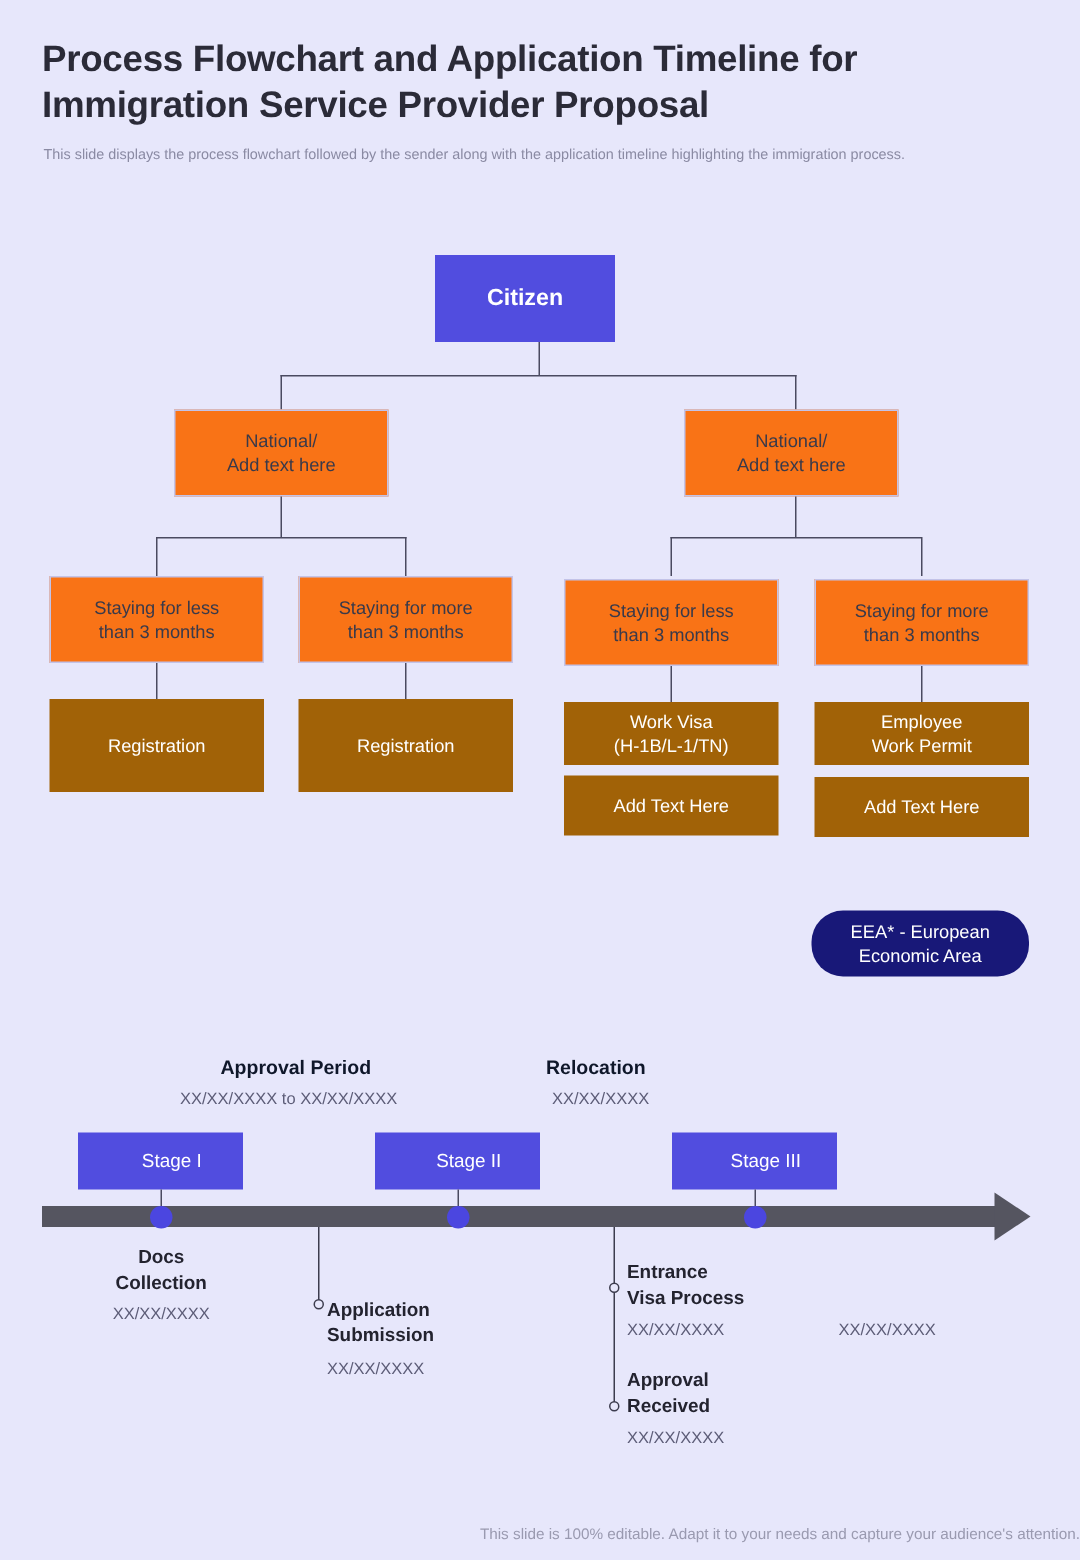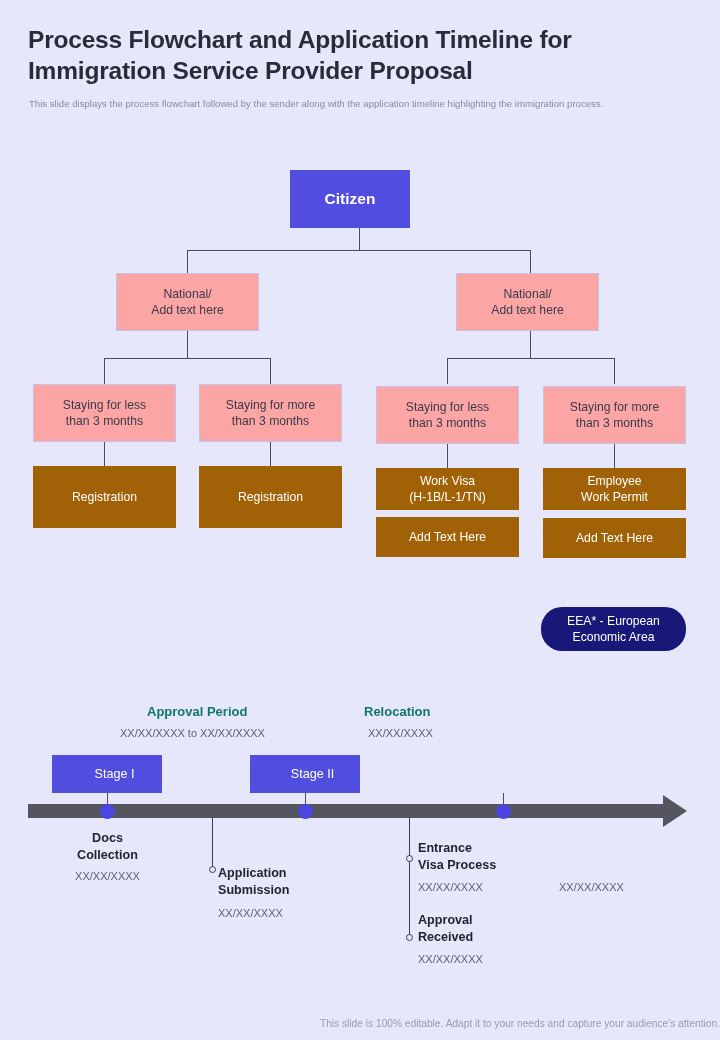--- a/index.html
+++ b/index.html
@@ -51,21 +51,21 @@
     color: #ffffff;
     font-size: 12.2px;
   }
   .node-citizen {
     background: #514ddf;
     color: #ffffff;
     font-size: 15.5px;
     font-weight: bold;
   }
   .node-light {
-    background: #fca5a5;
+    background: #f97316;
     border: 1px solid #c3c3e8;
     color: #3a3a4a;
     font-size: 12.2px;
   }
   .node-navy {
     background: #181878;
     color: #ffffff;
     font-size: 12.2px;
   }
 
@@ -116,21 +116,21 @@
     width: 1px;
     height: 12px;
     top: 793px;
     background: #4a4a60;
   }
 
   .tl-head {
     position: absolute;
     font-size: 13px;
     font-weight: bold;
-    color: #0f766e;
+    color: #0f172a;
     text-align: center;
   }
   .tl-date-top {
     position: absolute;
     font-size: 11px;
     color: #5d5d78;
   }
 
   .evt-title {
     position: absolute;
@@ -231,20 +231,21 @@
 
   <div class="tl-head" style="left:364px; top:704px;">Relocation</div>
   <div class="tl-date-top" style="left:368px; top:727px;">XX/XX/XXXX</div>
 
   <div class="stage-box" style="left:52px;">Stage I</div>
   <div class="stage-stem" style="left:107px;"></div>
 
   <div class="stage-box" style="left:250px;">Stage II</div>
   <div class="stage-stem" style="left:305px;"></div>
 
+  <div class="stage-box" style="left:448px;">Stage III</div>
   <div class="stage-stem" style="left:503px;"></div>
 
   <div class="tl-bar"></div>
   <div class="tl-arrow"></div>
 
   <div class="tl-dot" style="left:100px;"></div>
   <div class="tl-dot" style="left:298px;"></div>
   <div class="tl-dot" style="left:496px;"></div>
 
   <div class="evt-title" style="left:40px; top:830px; width:135px; text-align:center; white-space:pre-line;">Docs

